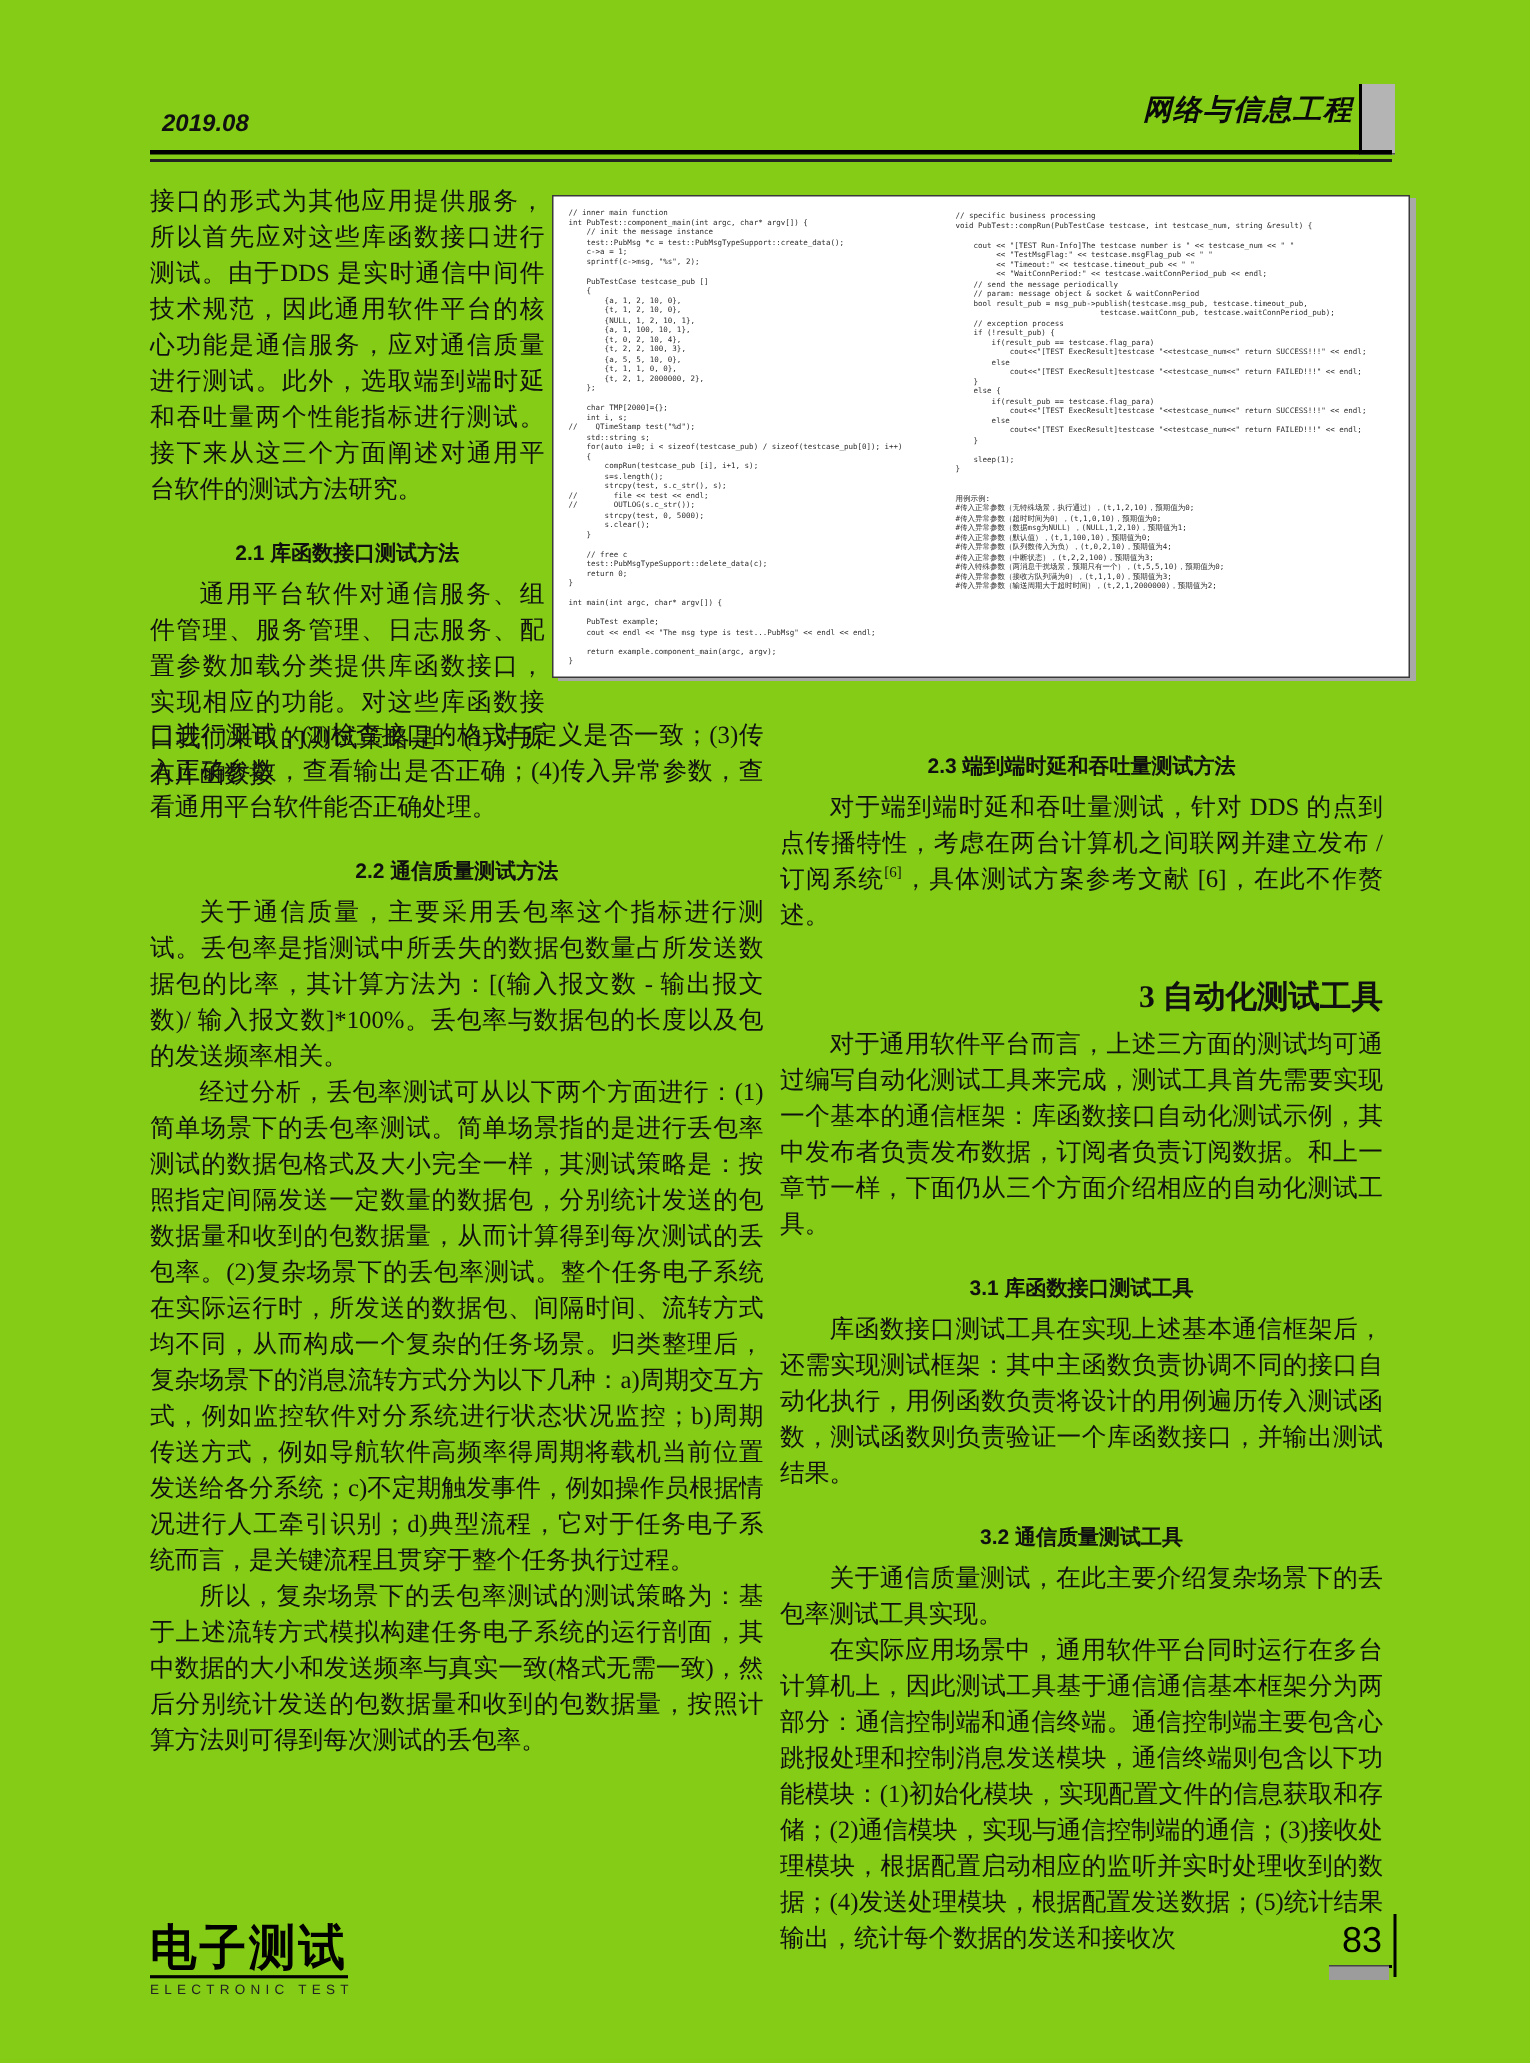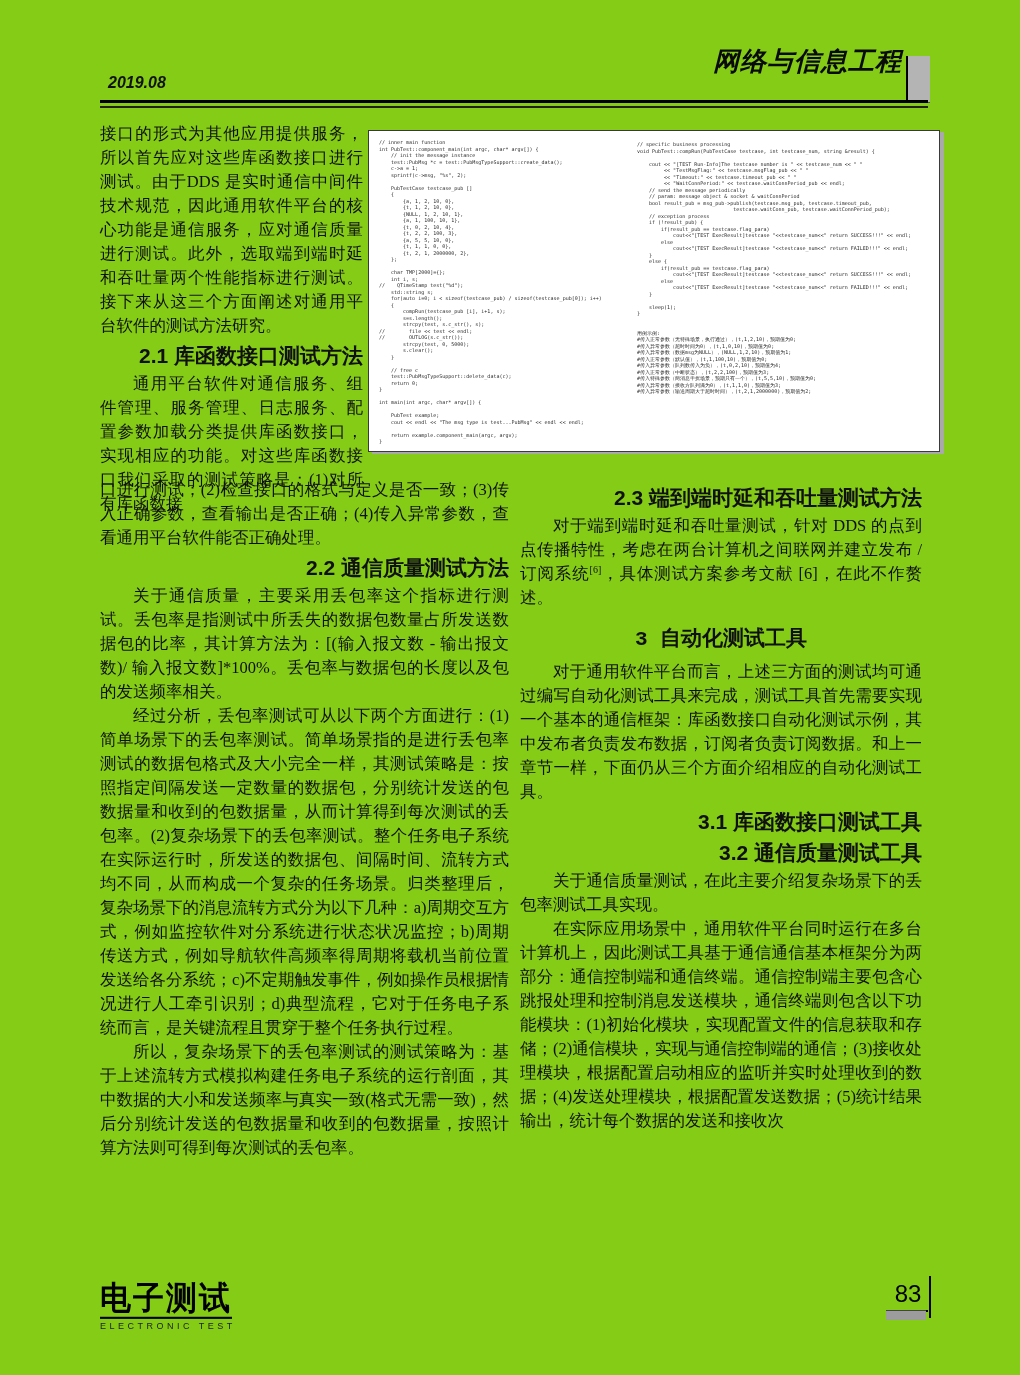--- a/index.html
+++ b/index.html
@@ -7,22 +7,22 @@
     position:relative;width:1020px;height:1375px;background:#84cc16;
     font-family:"Liberation Serif","DejaVu Serif",serif;color:#101010;
     overflow:hidden;margin:0 auto;
   }
   
   .hdr-issue{
     position:absolute;left:108px;top:74px;font-family:"Liberation Sans",sans-serif;
     font-weight:bold;font-style:italic;font-size:16px;color:#111;
   }
   .hdr-journal{
-    position:absolute;right:118px;top:44px;font-family:"Liberation Sans",sans-serif;
-    font-weight:bold;font-style:italic;font-size:26px;color:#0a0a0a;letter-spacing:1px;
+    position:absolute;right:118px;top:60px;font-family:"Liberation Sans",sans-serif;
+    font-weight:bold;font-style:italic;font-size:19px;color:#0a0a0a;letter-spacing:1px;
   }
   .hdr-block{
     position:absolute;left:906px;top:56px;width:22px;height:46px;
     background:#b4b4b4;border-left:2px solid #000;border-bottom:1px solid #555;
   }
   .rule{position:absolute;left:100px;width:828px;background:#000;}
   .rule1{top:100px;height:3px;}
   .rule2{top:106px;height:2px;background:#222;}
   
   .figure{
@@ -37,26 +37,26 @@
   .code-right{left:268px;top:10px;width:295px;}
   .fig-caption{
     position:absolute;left:368px;top:456px;width:570px;text-align:center;
     font-size:15px;color:#111;letter-spacing:1px;
   }
   
   .col{position:absolute;font-size:16.5px;line-height:24px;text-align:justify;}
   .col p{margin:0;}
   .col p.indent{text-indent:2em;}
   .col h3{
-    font-family:"Liberation Sans",sans-serif;font-weight:bold;font-size:21px;
-    margin:5px 0 3px 0;line-height:26px;text-align:right;
+    font-family:"Liberation Sans",sans-serif;font-weight:bold;font-size:14px;
+    margin:17px 0 3px 0;line-height:26px;text-align:center;
   }
   .col h2{
-    font-family:Liberation Mono, monospace;font-weight:bold;font-size:21px;
-    margin:16px 0 6px 0;line-height:28px;text-align:center;
+    font-family:Liberation Serif, serif;font-weight:bold;font-size:21px;
+    margin:28px 0 6px 0;line-height:28px;text-align:right;
   }
   .col-narrow{left:100px;top:122px;width:263px;}
   .col-wide{left:100px;top:478px;width:409px;}
   .col-right{left:520px;top:480px;width:402px;}
   sup.ref{font-size:10px;line-height:0;}
   
   .logo{position:absolute;left:100px;top:1283px;}
   .logo-cn{
     font-family:"Liberation Sans",sans-serif;font-weight:900;font-size:31px;
     color:#000;letter-spacing:2px;line-height:32px;transform:scaleY(1.05);
@@ -187,20 +187,21 @@
     <p class="indent">经过分析，丢包率测试可从以下两个方面进行：(1)简单场景下的丢包率测试。简单场景指的是进行丢包率测试的数据包格式及大小完全一样，其测试策略是：按照指定间隔发送一定数量的数据包，分别统计发送的包数据量和收到的包数据量，从而计算得到每次测试的丢包率。(2)复杂场景下的丢包率测试。整个任务电子系统在实际运行时，所发送的数据包、间隔时间、流转方式均不同，从而构成一个复杂的任务场景。归类整理后，复杂场景下的消息流转方式分为以下几种：a)周期交互方式，例如监控软件对分系统进行状态状况监控；b)周期传送方式，例如导航软件高频率得周期将载机当前位置发送给各分系统；c)不定期触发事件，例如操作员根据情况进行人工牵引识别；d)典型流程，它对于任务电子系统而言，是关键流程且贯穿于整个任务执行过程。</p>
     <p class="indent">所以，复杂场景下的丢包率测试的测试策略为：基于上述流转方式模拟构建任务电子系统的运行剖面，其中数据的大小和发送频率与真实一致(格式无需一致)，然后分别统计发送的包数据量和收到的包数据量，按照计算方法则可得到每次测试的丢包率。</p>
   </div>
 
   <div class="col col-right">
     <h3>2.3 端到端时延和吞吐量测试方法</h3>
     <p class="indent"><span>对于端到端时延和吞吐量测试，针对 DDS 的点到点传播特性，考虑在两台计算机之间联网并建立发布 / 订阅系统</span><sup class="ref">[6]</sup><span>，具体测试方案参考文献 [6]，在此不作赘述。</span></p>
     <h2>3 自动化测试工具</h2>
     <p class="indent">对于通用软件平台而言，上述三方面的测试均可通过编写自动化测试工具来完成，测试工具首先需要实现一个基本的通信框架：库函数接口自动化测试示例，其中发布者负责发布数据，订阅者负责订阅数据。和上一章节一样，下面仍从三个方面介绍相应的自动化测试工具。</p>
     <h3>3.1 库函数接口测试工具</h3>
+    <p class="indent">库函数接口测试工具在实现上述基本通信框架后，还需实现测试框架：其中主函数负责协调不同的接口自动化执行，用例函数负责将设计的用例遍历传入测试函数，测试函数则负责验证一个库函数接口，并输出测试结果。</p>
     <h3>3.2 通信质量测试工具</h3>
     <p class="indent">关于通信质量测试，在此主要介绍复杂场景下的丢包率测试工具实现。</p>
     <p class="indent">在实际应用场景中，通用软件平台同时运行在多台计算机上，因此测试工具基于通信通信基本框架分为两部分：通信控制端和通信终端。通信控制端主要包含心跳报处理和控制消息发送模块，通信终端则包含以下功能模块：(1)初始化模块，实现配置文件的信息获取和存储；(2)通信模块，实现与通信控制端的通信；(3)接收处理模块，根据配置启动相应的监听并实时处理收到的数据；(4)发送处理模块，根据配置发送数据；(5)统计结果输出，统计每个数据的发送和接收次</p>
   </div>
 
   <div class="logo">
     <div class="logo-cn">电子测试</div>
     <div class="logo-en">ELECTRONIC TEST</div>
   </div>
   <div class="pageno">83</div>

